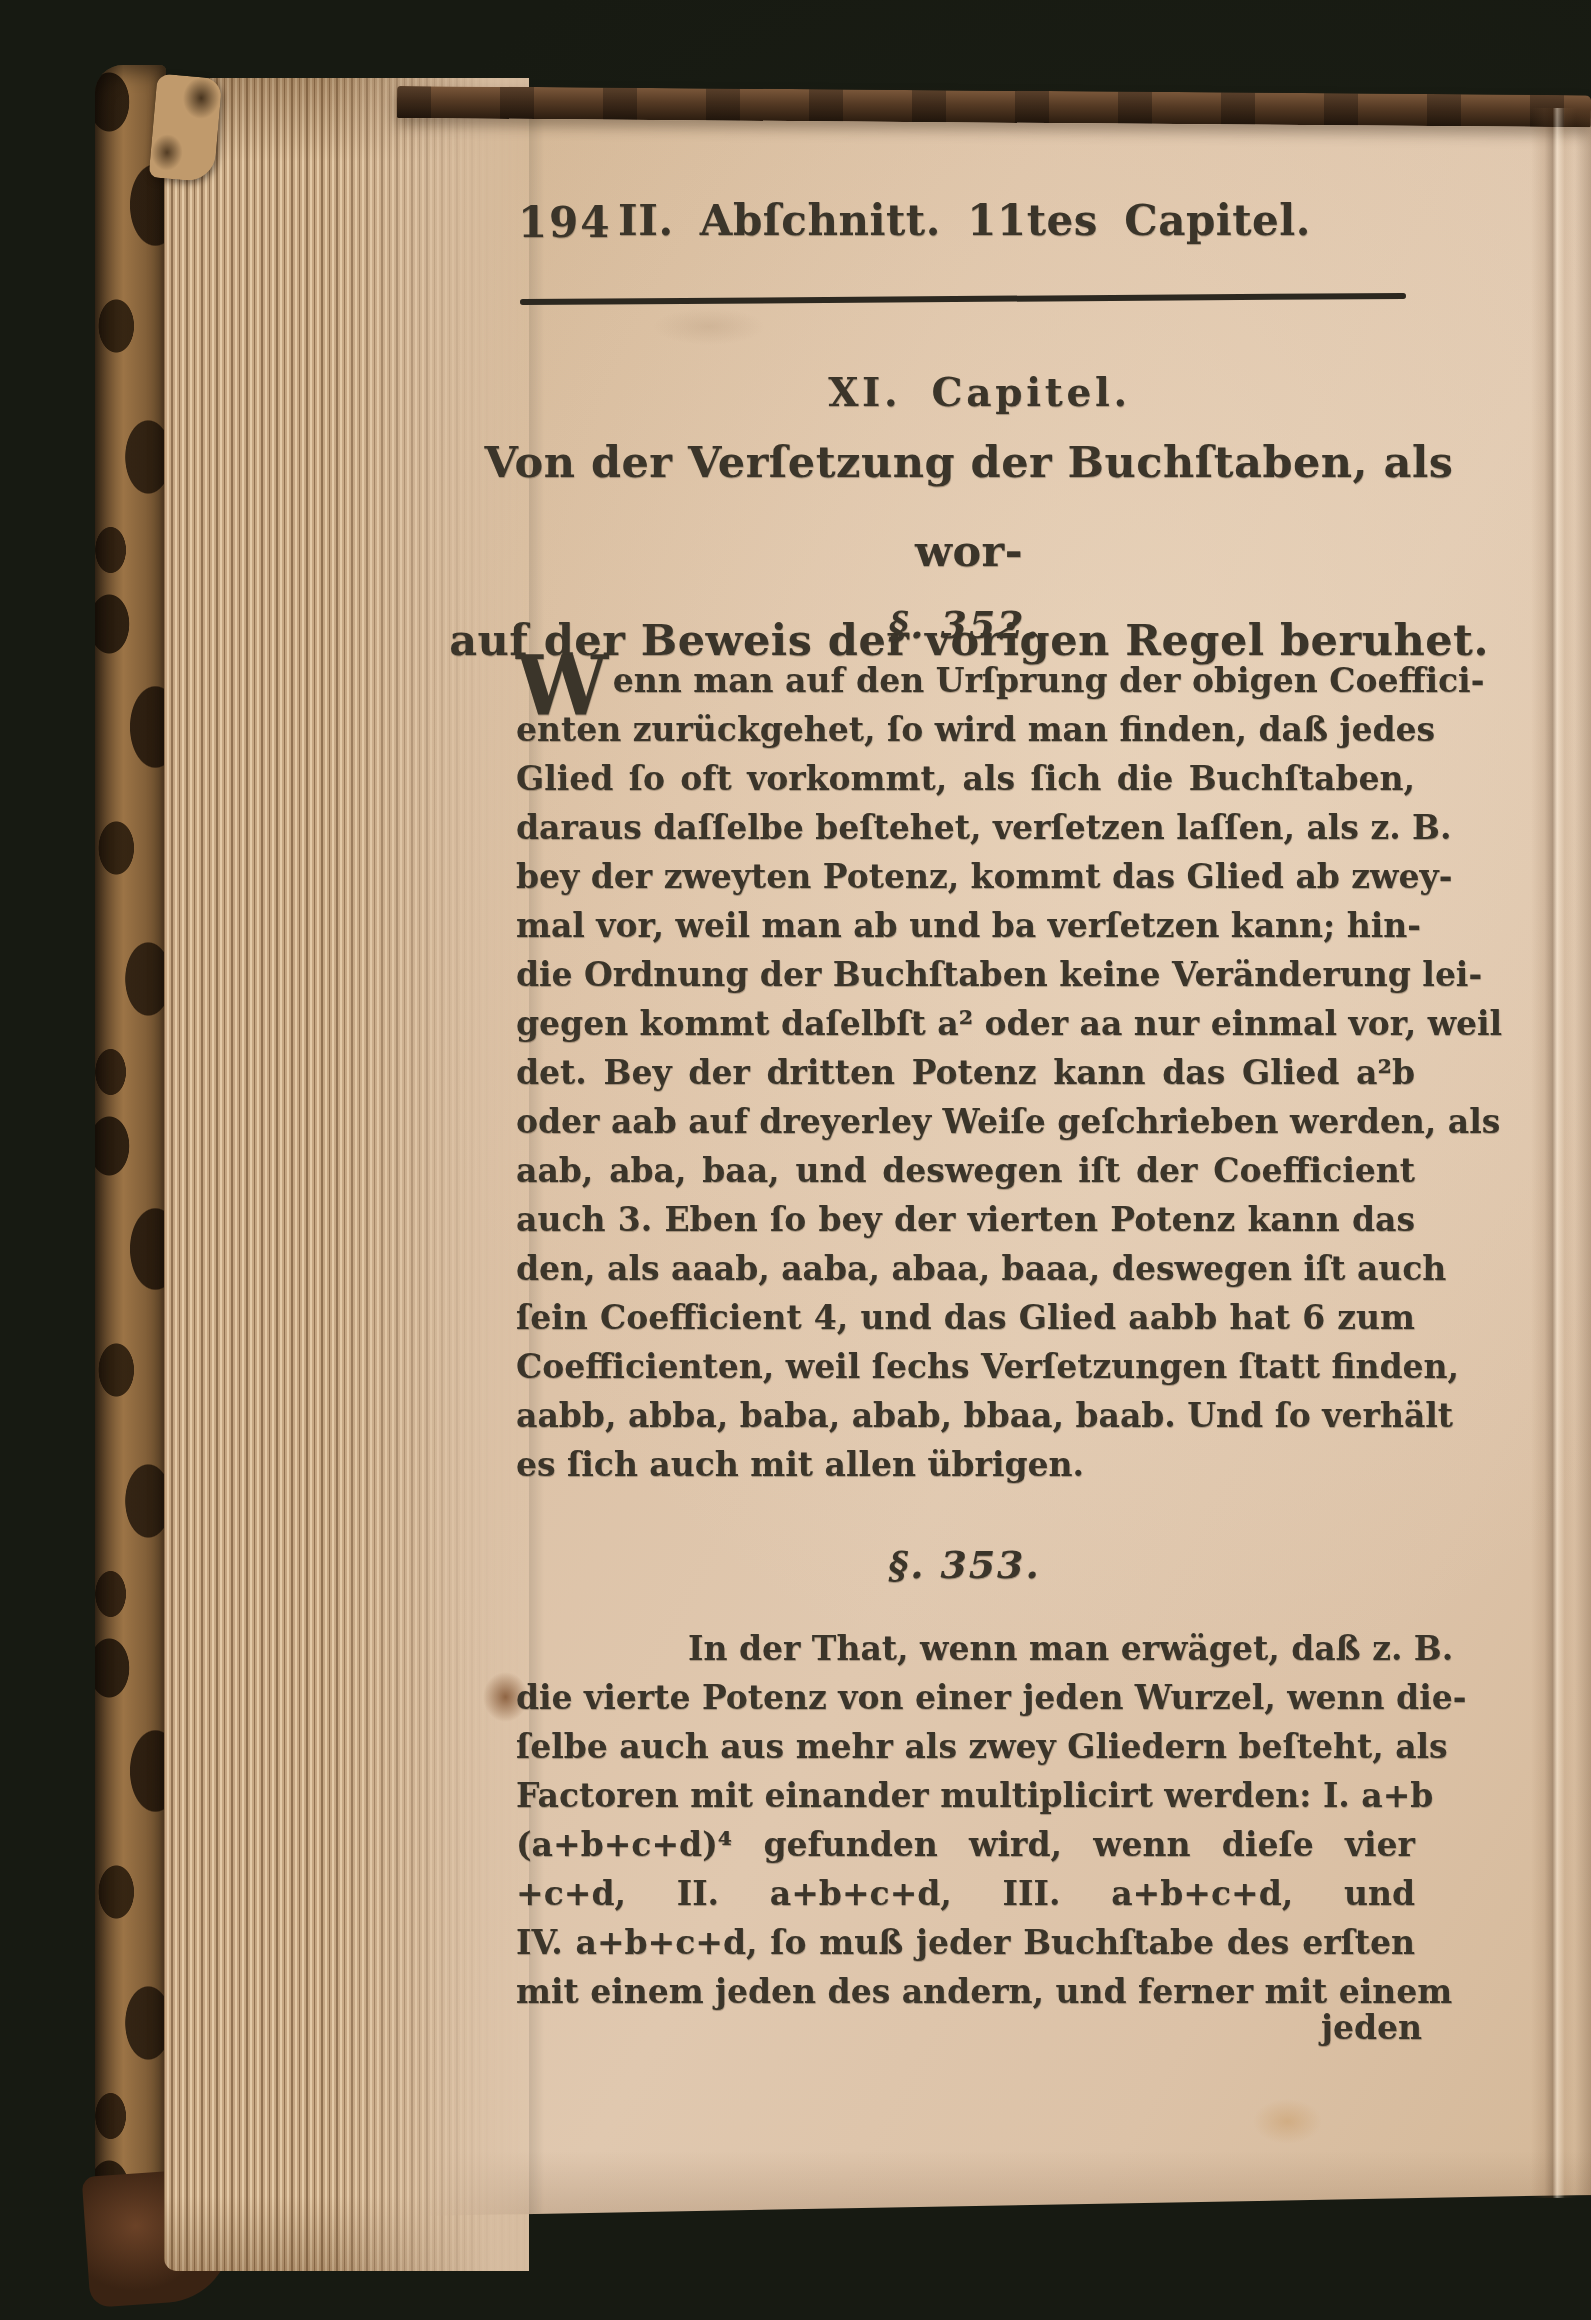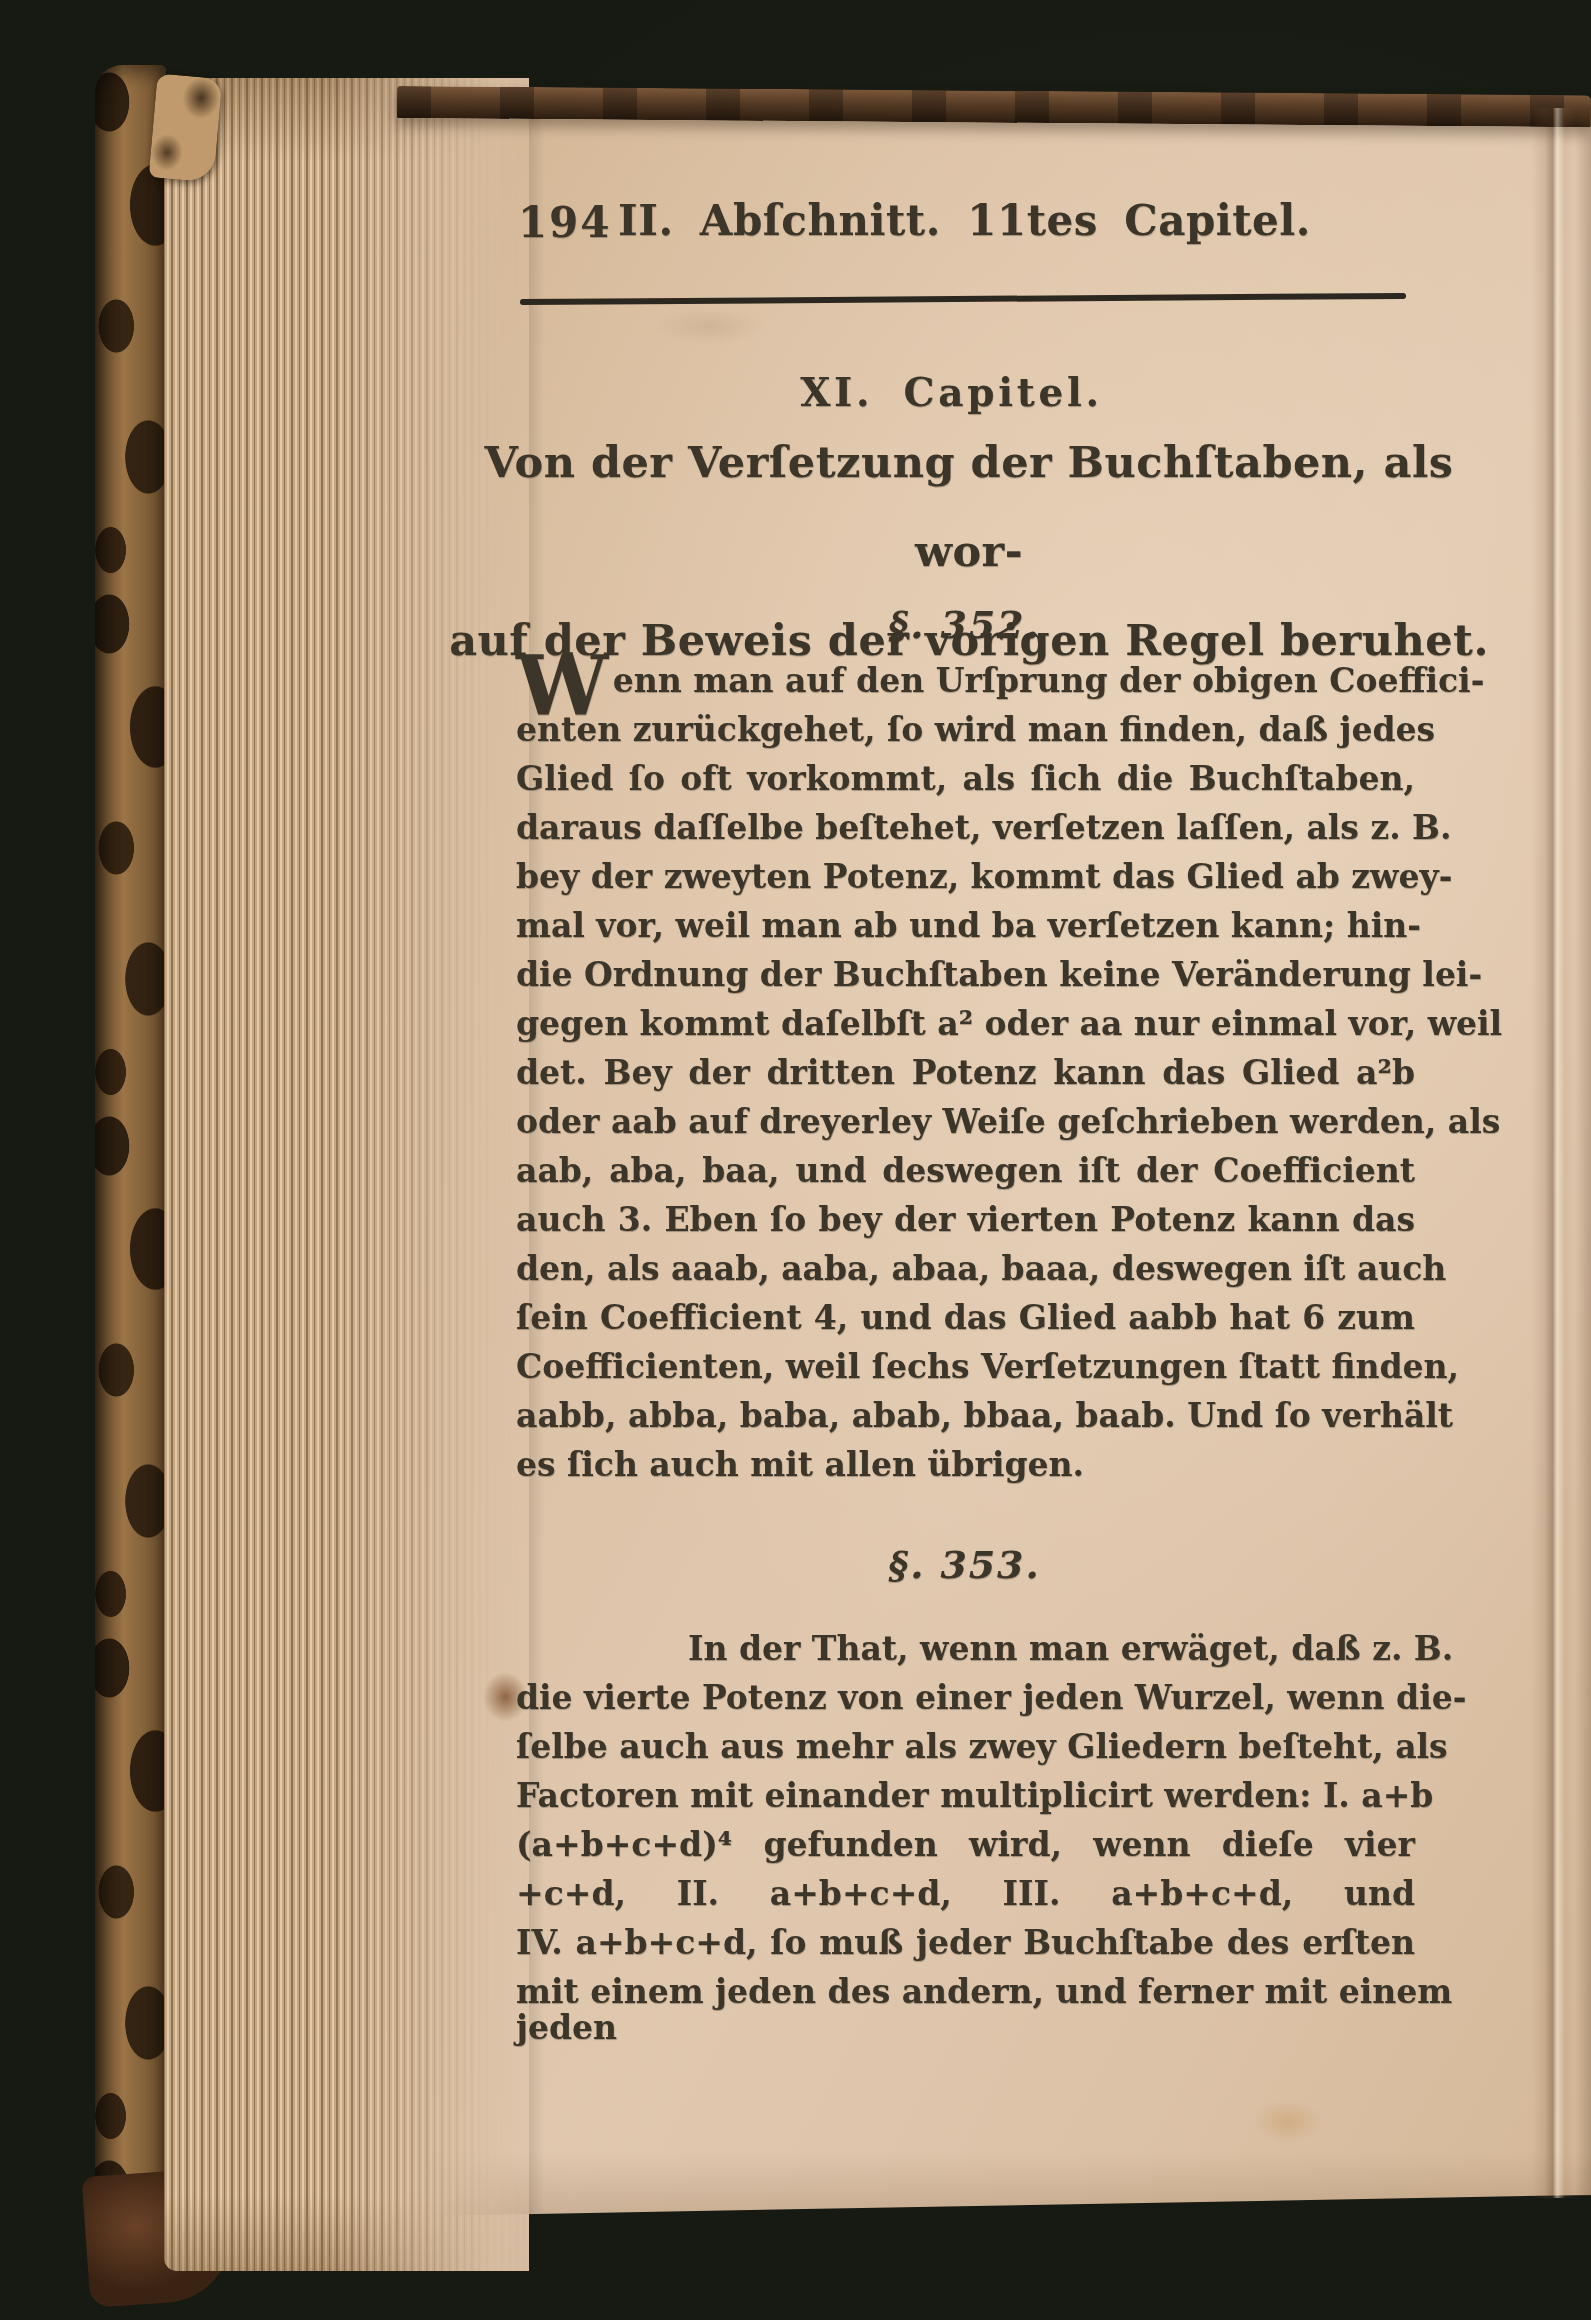--- a/index.html
+++ b/index.html
@@ -99,36 +99,36 @@
     background:radial-gradient(closest-side, rgba(150,120,90,.18), rgba(150,120,90,0));}
 
   
   .content{position:absolute;inset:0;color:#3b352a;
     text-shadow:0.4px 0.6px 0.8px rgba(56,45,32,.35);}
   .pagenum{position:absolute;left:518px;top:198px;font-size:42px;font-weight:700;letter-spacing:1.9px;}
   .runhead{position:absolute;left:518px;width:893px;top:196px;text-align:center;
     font-size:42px;font-weight:700;word-spacing:11.2px;letter-spacing:0.5px;}
   .rule{position:absolute;left:520px;top:296px;width:886px;height:5.6px;background:#2c2820;
     transform:rotate(-0.4deg);border-radius:2.8px;}
-  .chapter{position:absolute;left:439px;width:1025px;top:369px;text-align:center;
+  .chapter{position:absolute;left:467px;width:1025px;top:369px;text-align:center;
     font-size:39px;font-weight:700;letter-spacing:3.7px;word-spacing:13px;}
   .title{position:absolute;left:436px;width:1066px;top:418px;text-align:center;
     font-size:43px;font-weight:700;line-height:89px;letter-spacing:0.5px;}
   .smark{position:absolute;left:518px;width:893px;text-align:center;
     font-size:38px;font-weight:700;letter-spacing:1.9px;font-style:italic;}
   .s352{top:602px;}
   .s353{top:1542px;}
   .para{position:absolute;left:516px;width:899px;font-size:33px;font-weight:700;letter-spacing:0;}
   .p1{top:656px;}
   .p2{top:1611px;margin-top:13px;}
   .tline{height:49px;line-height:49px;white-space:nowrap;
     text-align:justify;text-align-last:justify;}
   .tline.indent{padding-left:172px;}
   .initcap{font-size:82px;line-height:0;vertical-align:-22.4px;margin-right:4.7px;font-weight:700;}
-  .catchword{position:absolute;left:516px;width:906px;top:2008px;text-align:left;
+  .catchword{position:absolute;left:516px;width:906px;top:2008px;text-align:right;
     font-size:33px;font-weight:700;}
 </style>
 </head>
 <body>
 
 <div class="stage">
   <div class="spine"></div>
   <div class="corner-bl"></div>
   <div class="edges"></div>
   <div class="corner-tl"></div>

